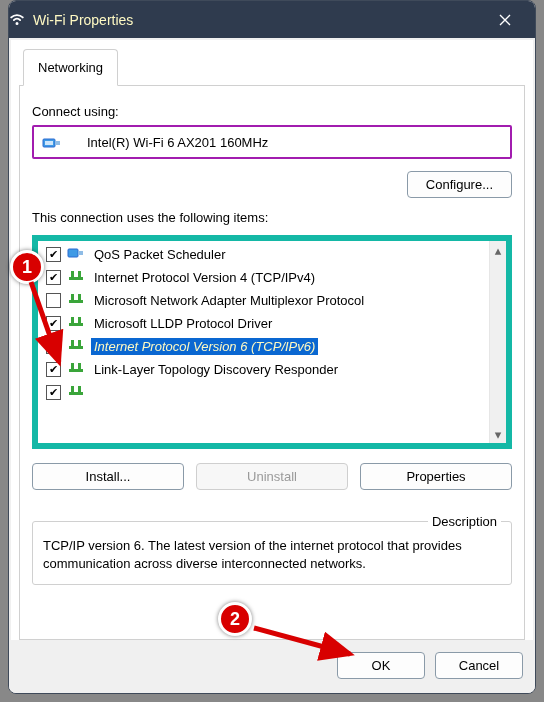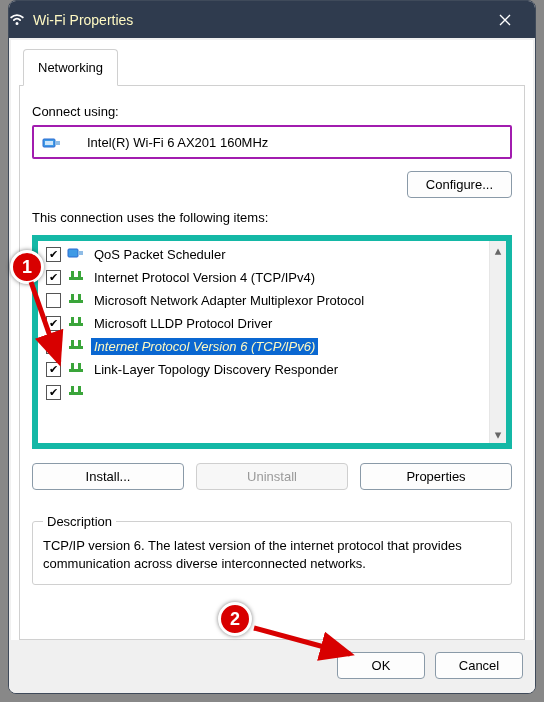--- a/index.html
+++ b/index.html
@@ -137,21 +137,21 @@
 
   .row-buttons { display:flex; gap:12px; margin:14px 0 24px 0; }
   .row-buttons button { flex:1; }
 
   fieldset.desc {
     border:1px solid #d0d0d0;
     border-radius:3px;
     padding:8px 10px 12px 10px;
     margin:0;
   }
-  fieldset.desc legend { padding:0 4px; }
+  fieldset.desc legend { padding:0 4px;text-align:right; }
   .desc-text { line-height:1.35; }
 
   .footer {
     display:flex; justify-content:flex-end; gap:10px;
     padding:10px 12px 14px 12px;
     background:#f0f0f0;
   }
   .footer button { min-width:88px; }
 
   

